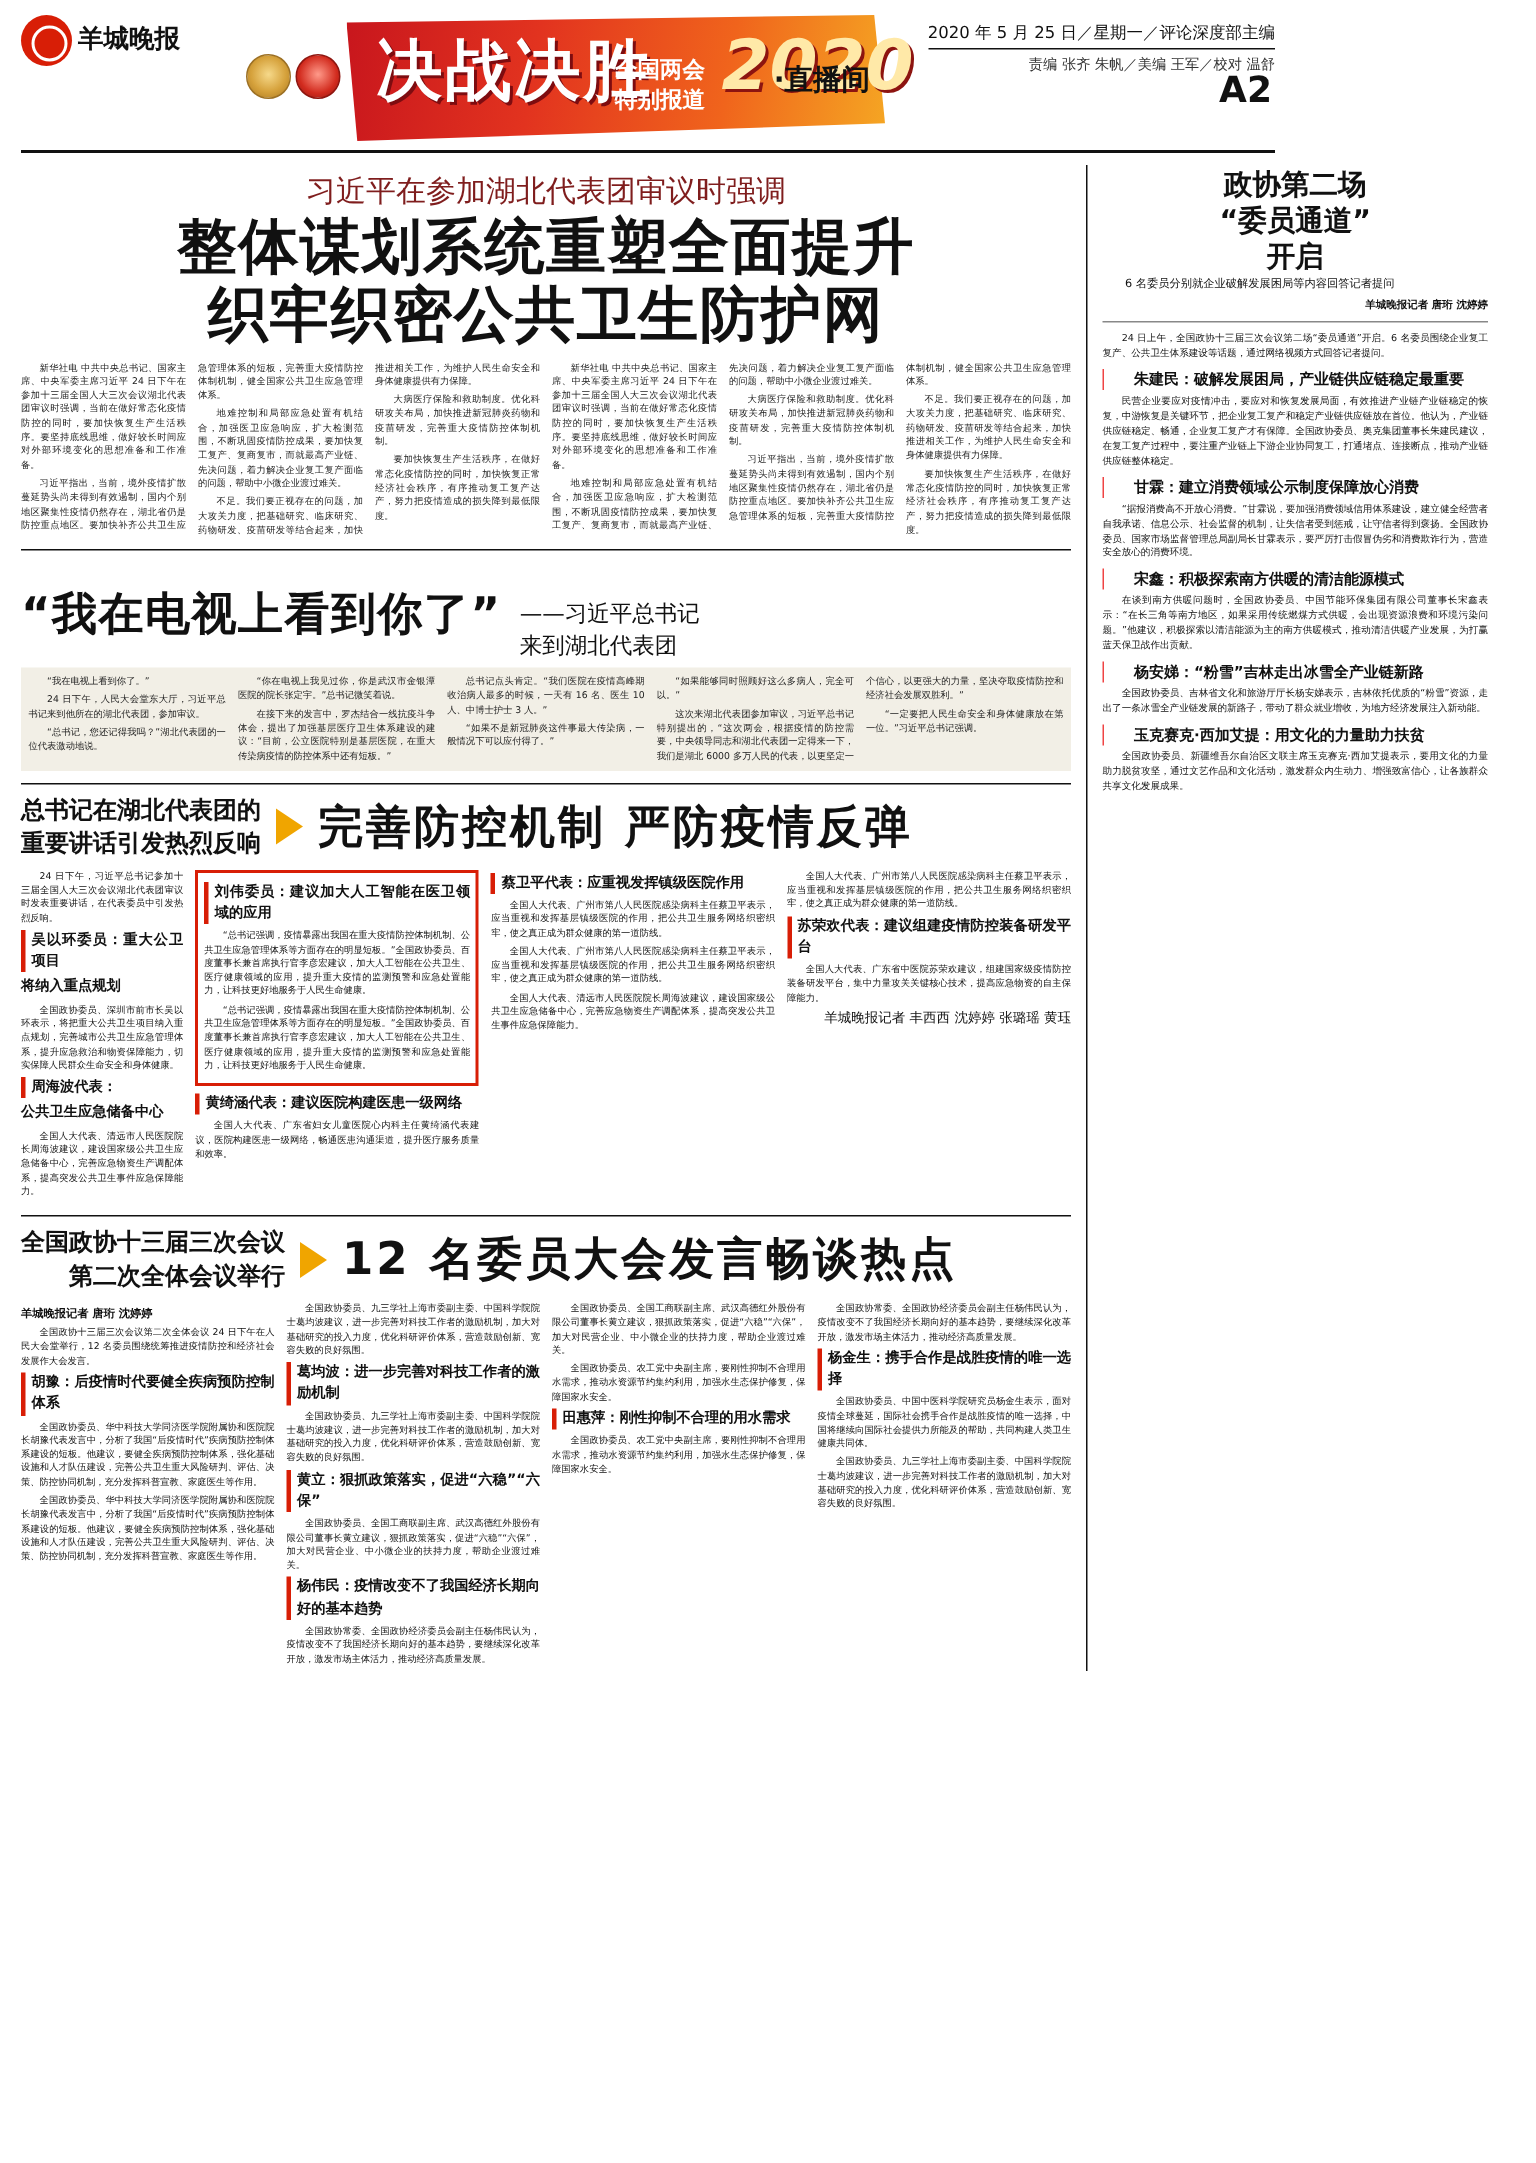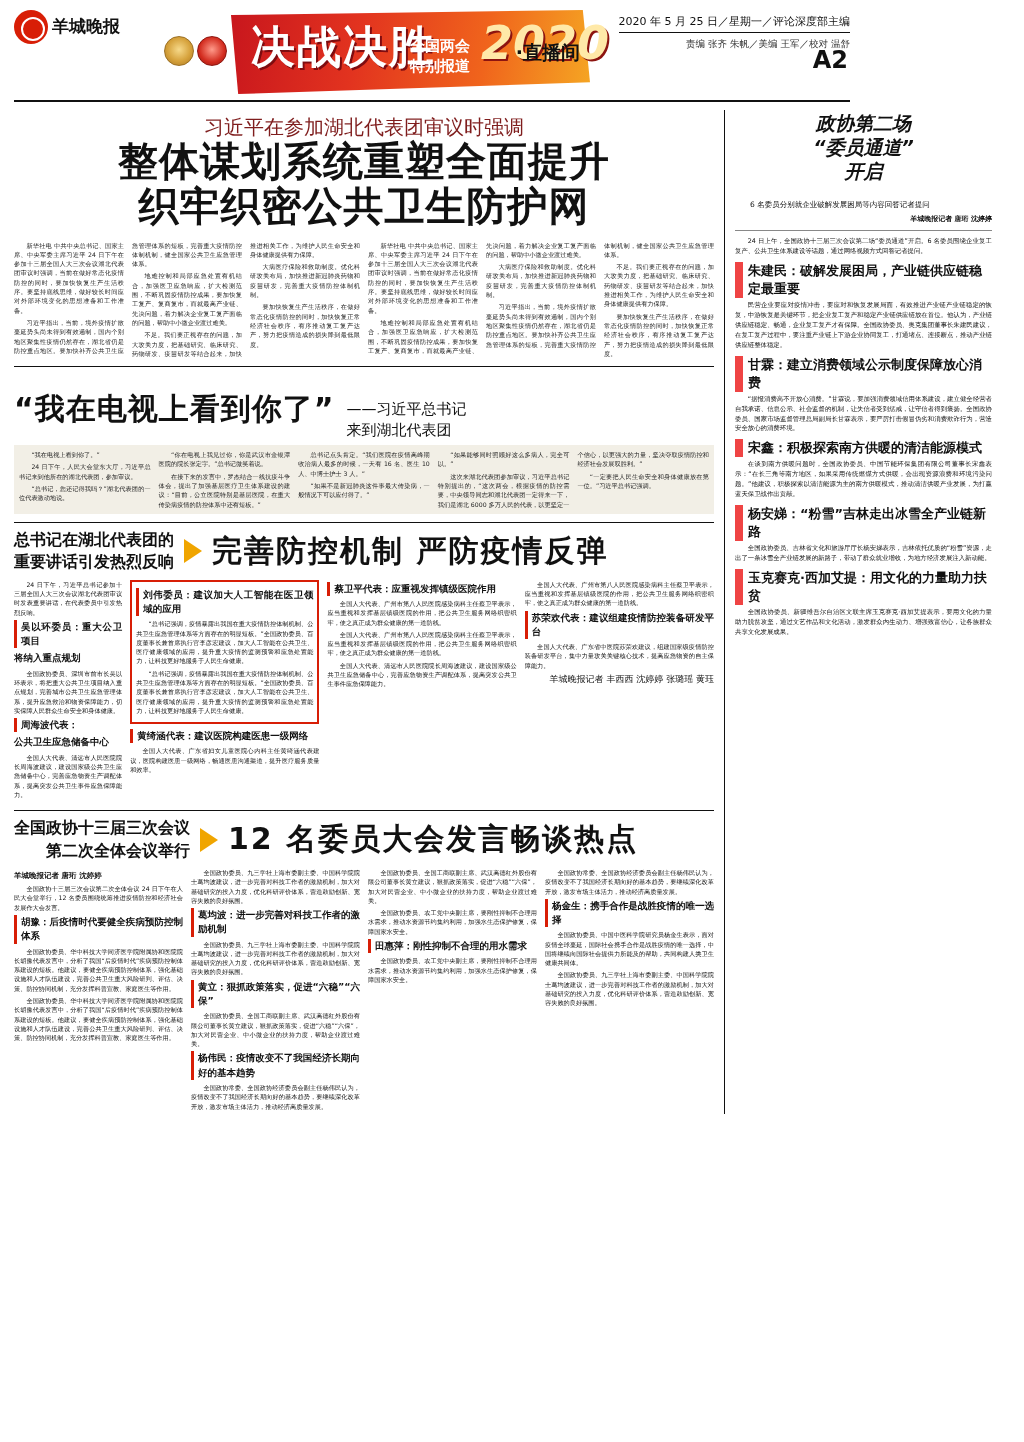--- a/index.html
+++ b/index.html
@@ -33,21 +33,21 @@
   .head-date { font-size:11px; color:#111; border-bottom:1px solid #111; padding-bottom:3px; display:inline-block;}
   .head-credits { font-size:9.5px; color:#333; margin-top:4px; line-height:1.5;}
   .page-no { position:absolute; right:16px; top:46px; font-size:24px; font-weight:bold;}
 
   
   .body-wrap { display:flex; gap:10px; margin-top:8px; }
   .left-col { width:700px; flex:0 0 700px; }
   .right-col { width:268px; flex:0 0 268px; border-left:1px solid #111; padding-left:10px; }
 
   .kicker { text-align:center; font-size:20px; color:#7f1d1d; margin:4px 0 2px; }
-  .headline { text-align:center; font-size:40px; font-weight:bold; line-height:1.12; letter-spacing:1px; color:#111; margin:2px 0 8px; font-family:Liberation Mono, monospace;}
+  .headline { text-align:center; font-size:40px; font-weight:bold; line-height:1.12; letter-spacing:1px; color:#111; margin:2px 0 8px; font-family:Liberation Sans, sans-serif;}
 
   .cols-6 { column-count:6; column-gap:8px; column-rule:0; font-size:6.2px; line-height:1.5; text-align:justify; color:#222; }
   .cols-6 p { margin:0 0 3px; text-indent:2em; }
 
   .rule { border-top:1px solid #111; margin:8px 0 6px; }
   .thin-rule { border-top:1px solid #888; margin:6px 0; }
 
   
   .quote-block { display:flex; align-items:flex-start; gap:12px; margin:22px 0 4px; }
   .quote-title { font-size:30px; font-weight:bold; letter-spacing:1px; }
@@ -63,24 +63,24 @@
   .sec-head .lead { text-align:right; font-size:16px; font-weight:bold; line-height:1.4; }
   .arrow { width:0;height:0;border-left:18px solid #f0a500;border-top:12px solid transparent;border-bottom:12px solid transparent;}
   .sec-head .big { font-size:30px; font-weight:bold; letter-spacing:2px;}
 
   .subhead { font-size:9.5px; font-weight:bold; color:#111; margin:2px 0 3px; border-left:3px solid #d81e06; padding-left:4px;}
   .byline { font-size:7.5px; font-weight:bold; color:#111; margin:2px 0 3px;}
   .redbox { border:2px solid #d81e06; padding:4px; }
   .shaded { background:#f2efe6; padding:5px; }
 
   
-  .r-title { text-align:center; font-size:19px; font-weight:bold; line-height:1.25; margin:2px 0 16px;font-style:italic;}
+  .r-title { text-align:center; font-size:19px; font-weight:bold; line-height:1.25; margin:2px 0 0;}
   .r-lead { font-size:7.5px; line-height:1.6; text-align:justify; text-indent:2em;}
   .r-byline { font-size:7px; text-align:right; font-weight:bold; margin:3px 0;}
-  .r-sub { font-size:13px; font-weight:bold; margin:5px 0 3px; border-left:8px solid #ef4444; padding-left:5px;}
+  .r-sub { font-size:10px; font-weight:bold; margin:5px 0 3px; border-left:1px solid #ef4444; padding-left:20px;}
   .r-text { font-size:6.4px; line-height:1.55; text-align:justify;}
   .r-text p { margin:0 0 3px; text-indent:2em;}
   .sig { font-size:9px; text-align:right; margin-top:2px;}
 </style>
 </head>
 <body>
 
 <div class="page">
 
   <div class="masthead">

